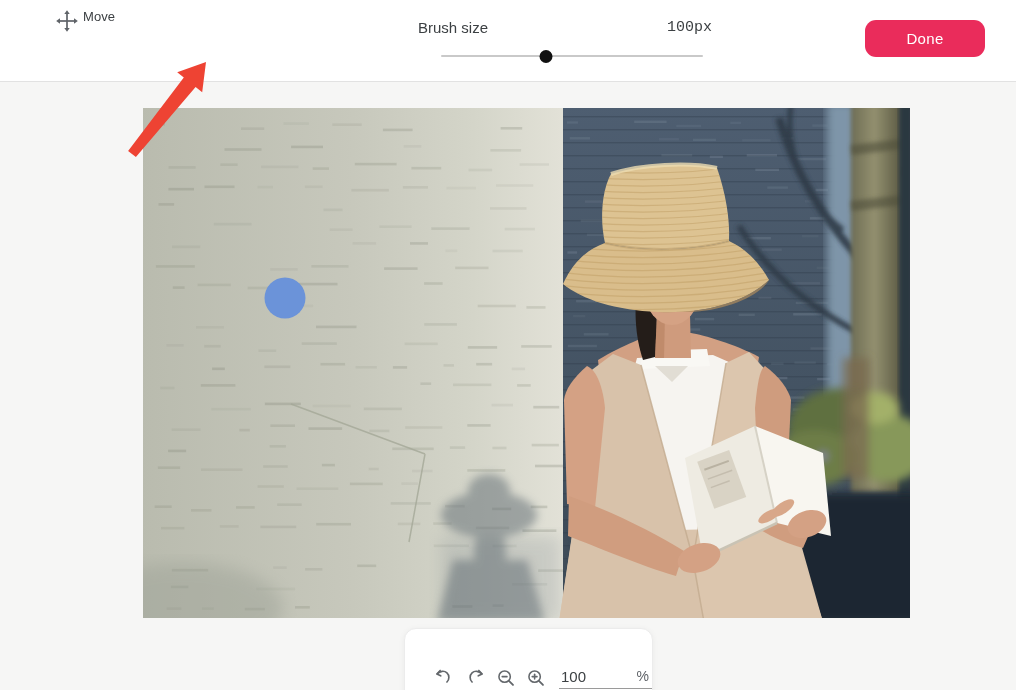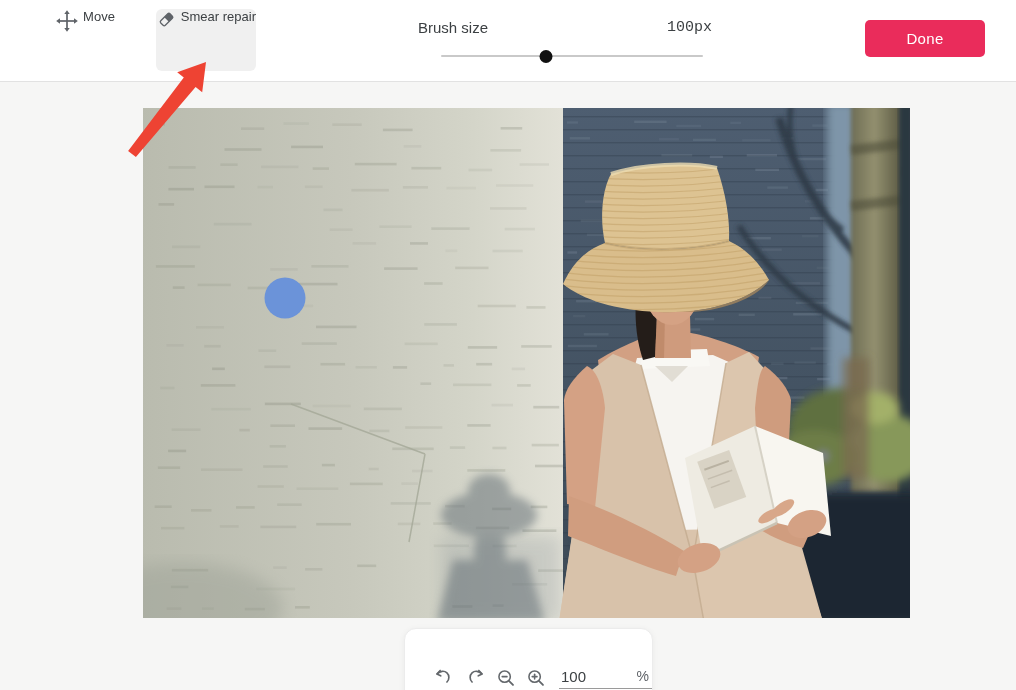--- a/index.html
+++ b/index.html
@@ -33,21 +33,21 @@
   .slider { position:absolute; left:441px; top:44px; width:262px; height:24px; cursor:pointer; }
   .slider .track {
     position:absolute; left:0; right:0; top:11px; height:2px; background:#c9c9c9; border-radius:1px;
   }
   .slider .thumb {
     position:absolute; top:5.5px; width:13px; height:13px; border-radius:50%;
     background:#111; transform:translateX(-6.5px); cursor:grab;
   }
   .done {
     position:absolute; left:865px; top:20px; width:120px; height:37px;
-    border:none; border-radius:5px; background:#ea2c5b; color:#fff;
+    border:none; border-radius:11px; background:#ea2c5b; color:#fff;
     font-size:15px; font-family:inherit; cursor:pointer; letter-spacing:.3px;
   }
 
   
   .photo {
     position:absolute; left:143px; top:108px; width:767px; height:510px;
     cursor:none;
   }
   .photo svg { display:block; width:767px; height:510px; }
 
@@ -92,31 +92,20 @@
             <path d="M12 1.2 L9.3 5 L14.7 5 Z"></path>
             <path d="M12 22.8 L9.3 19 L14.7 19 Z"></path>
             <path d="M1.2 12 L5 9.3 L5 14.7 Z"></path>
             <path d="M22.8 12 L19 9.3 L19 14.7 Z"></path>
           </g>
         </svg>
       </span>
       <span class="tlabel">Move</span>
     </div>
 
-    <div class="tool selected" id="tool-smear">
-      <span class="ticon">
-        <svg viewBox="0 0 24 24">
-          <g transform="rotate(-45 12 12)">
-            <rect x="4.5" y="8.5" width="15" height="7.4" rx="1.8" fill="none" stroke="#5f6368" stroke-width="1.5"></rect>
-            <path d="M12 8.5 h5.7 a1.8 1.8 0 0 1 1.8 1.8 v3.8 a1.8 1.8 0 0 1 -1.8 1.8 h-5.7 Z" fill="#5f6368"></path>
-          </g>
-        </svg>
-      </span>
-      <span class="tlabel">Smear repair</span>
-    </div>
 
 
     <div class="brush-label">Brush size</div>
     <div class="brush-value">100px</div>
 
     <div class="slider">
       <div class="track"></div>
       <div class="thumb" style="left: 40%;"></div>
     </div>
 

